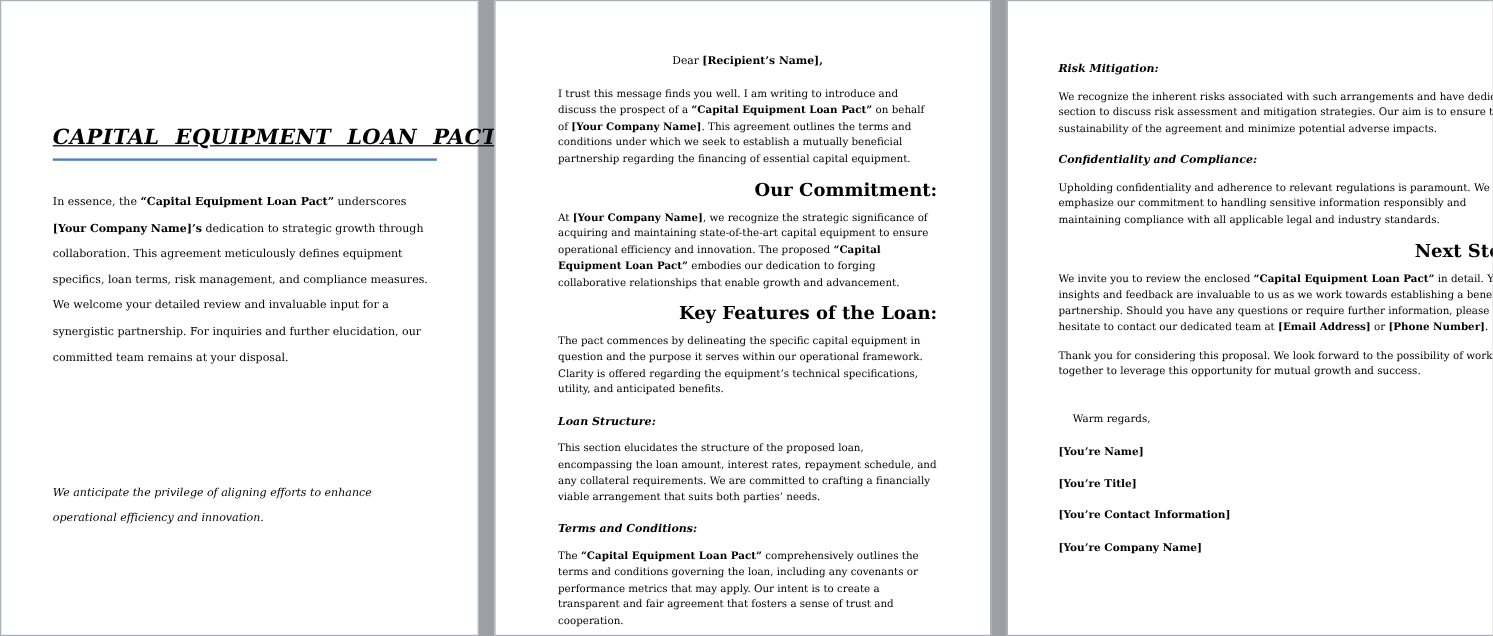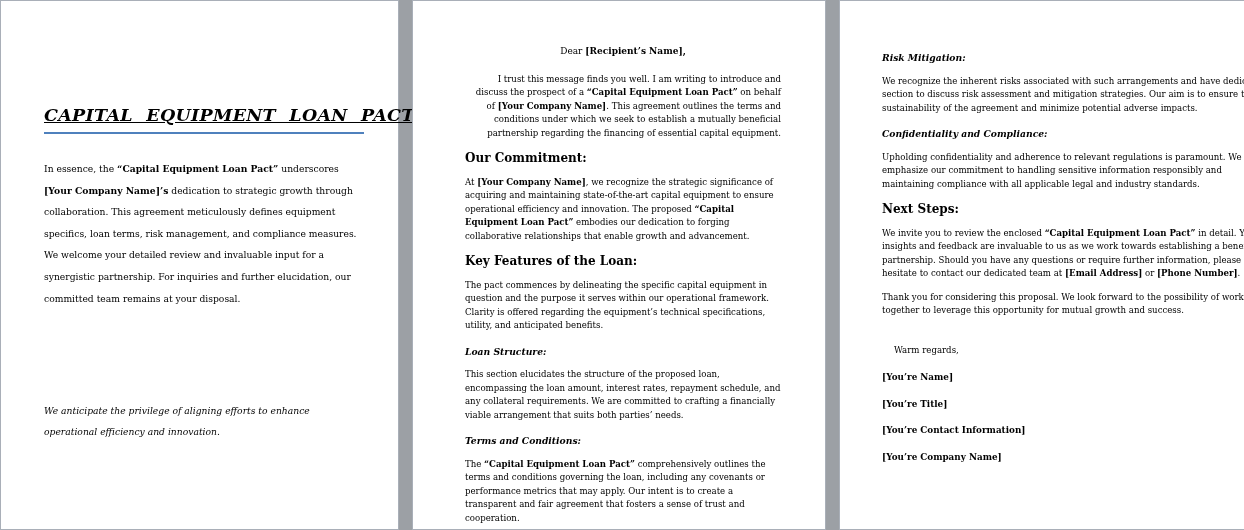--- a/index.html
+++ b/index.html
@@ -28,24 +28,25 @@
     margin: 0; padding-bottom: 7px;
     border-bottom: 2px solid var(--title_rule, #4F81BD);
     white-space: nowrap;
     text-decoration: underline;
   }
   .p1-body { font-size: 9.2px; line-height: 21.6px; margin: 24px 0 0 0; }
   .p1-closing { font-size: 9.2px; line-height: 20.5px; font-style: italic; margin: 92px 0 0 0; }
 
   .small-body { font-size: 8.6px; line-height: 13.5px; }
   .salutation { text-align: center; font-size: 9px; margin: 0 0 14px 0; }
-  .intro { text-align: right; margin: 0 0 6px 0; }
+  .intro { text-align: left; margin: 0 0 6px 0; }
   h2.sec-h {
-    font-size: 12px; font-weight: bold; font-style: normal;
+    font-size: 15px; font-weight: bold; font-style: normal;
     margin: 12px 0 10px 0;
+    text-align: right;
   }
   h3.sec-h {
     font-size: 9.2px; font-weight: bold; font-style: italic;
     margin: 12px 0 10px 0;
   }
   .sec-h:first-child { margin-top: 0; }
   p.body-p { margin: 0 0 10px 0; }
   .rb { font-weight: bold; }
 
   .regards { margin: 26px 0 14px 12px; }

